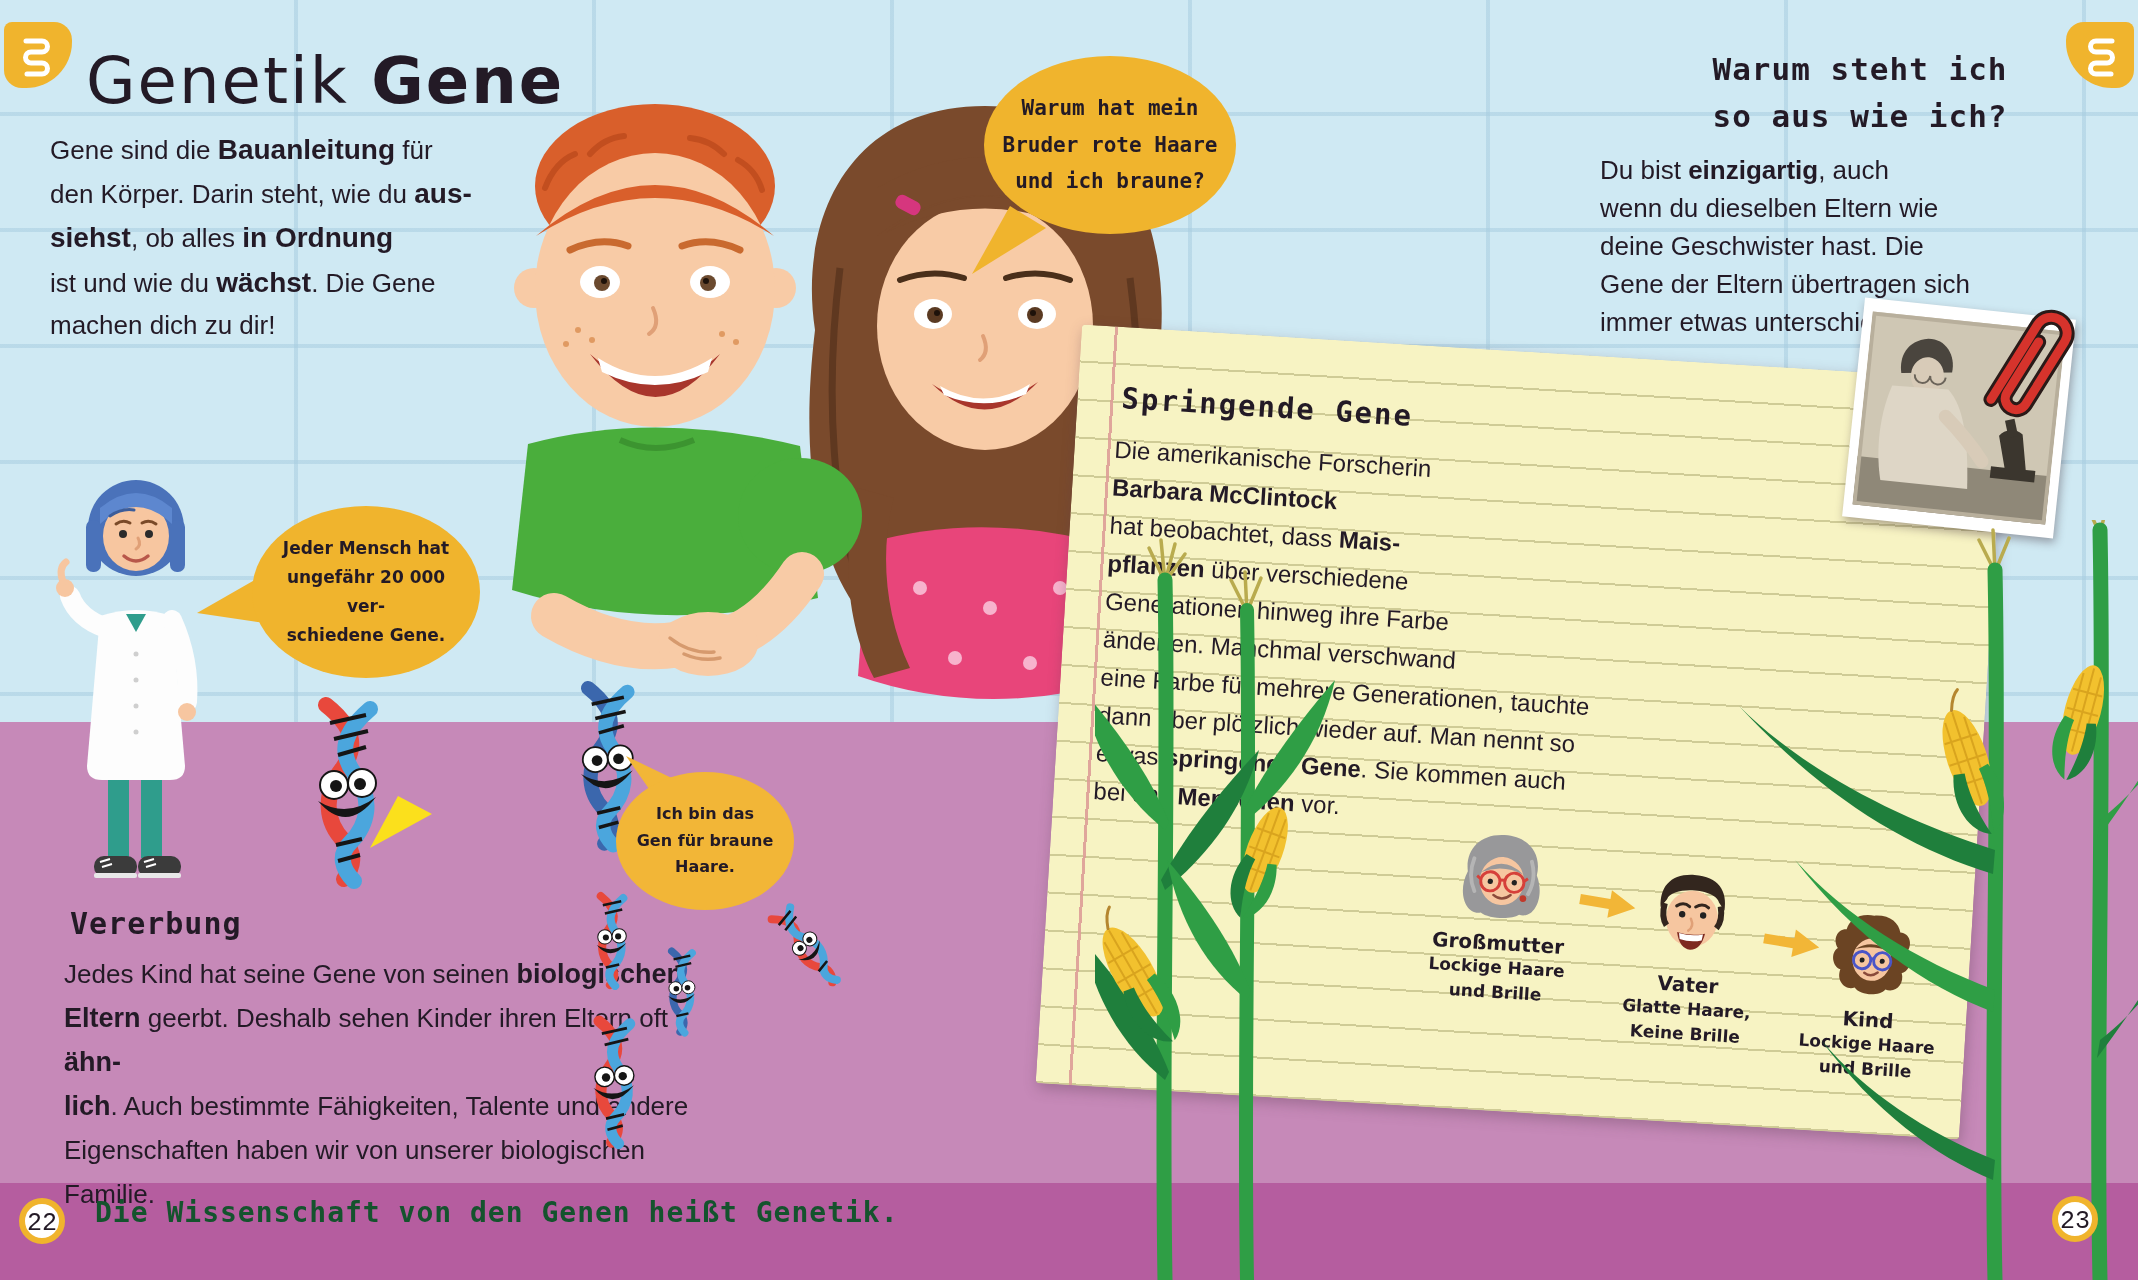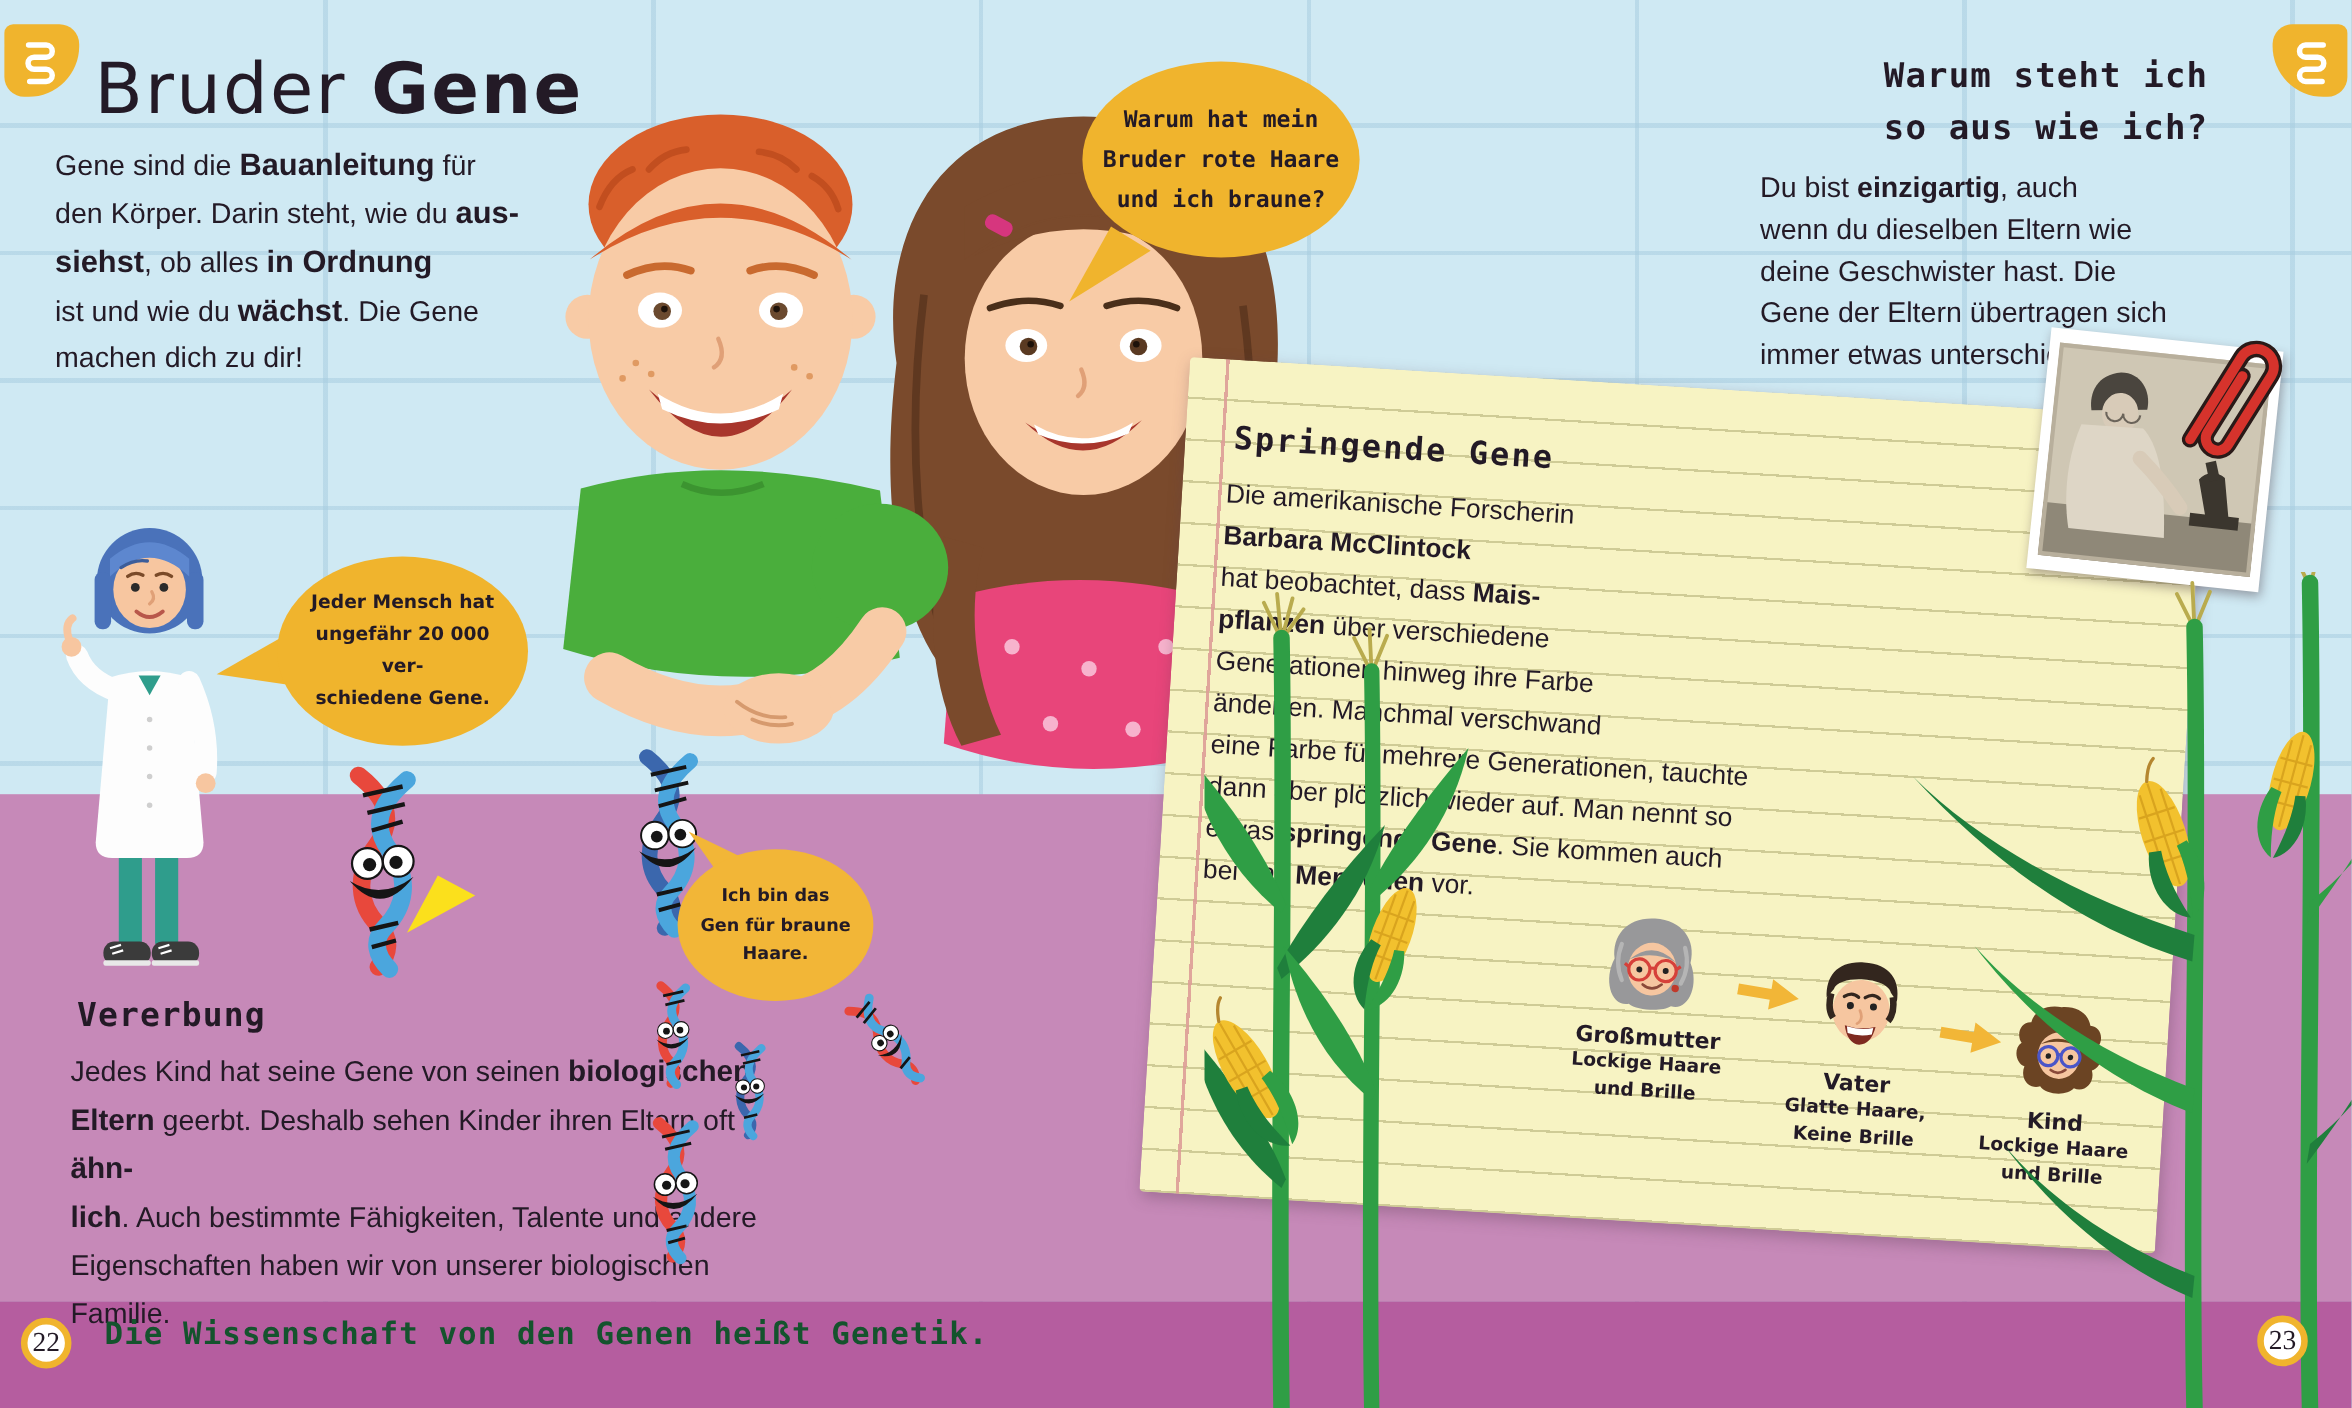--- a/index.html
+++ b/index.html
@@ -66,22 +66,22 @@
   .gen-item{width:170px;text-align:center;z-index:11}
   .gen-name{font-size:20px;margin-top:4px}
   .gen-desc{font-size:17px;line-height:1.45}
   .gen-arrow{z-index:11}
 
   #photo{left:1853px;top:308px;width:212px;height:220px;background:#fff;padding:9px;
          transform:rotate(6deg);z-index:12;box-shadow:2px 4px 10px rgba(60,40,50,.4)}
   #paperclip{left:1988px;top:296px;z-index:13;transform:rotate(32deg)}
 
   .page-circle{width:46px;height:46px;border-radius:50%;background:#fff;border:6px solid var(--bubble_deep,#f0b42d);
-     display:flex;align-items:center;justify-content:center;font-size:25px;z-index:30;
-     font-family:Liberation Serif, serif}
+     display:flex;align-items:flex-end;justify-content:center;font-size:25px;z-index:30;
+     font-family:Liberation Mono, monospace}
   #page-22{left:19px;top:1198px}
   #page-23{left:2052px;top:1196px}
   #footer-text{left:95px;top:1196px;z-index:30;font-size:28px;letter-spacing:1px;color:#14532d}
 
   svg{display:block}
 </style>
 </head>
 <body>
 
 <div id="stage">
@@ -95,21 +95,21 @@
       <path d="M10,9 h16 a5.5,5.5 0 0 1 0,11 h-11 a5.5,5.5 0 0 0 0,11 h11 a5.5,5.5 0 0 1 0,11 h-15" fill="none" stroke="#fff" stroke-width="5" stroke-linecap="round"></path>
     </svg>
   </div>
   <div id="tab-right" class="abs corner-tab">
     <svg width="44" height="46" viewBox="0 0 44 46">
       <path d="M34,9 h-16 a5.5,5.5 0 0 0 0,11 h11 a5.5,5.5 0 0 1 0,11 h-11 a5.5,5.5 0 0 0 0,11 h15" fill="none" stroke="#fff" stroke-width="5" stroke-linecap="round"></path>
     </svg>
   </div>
 
   <div id="title" class="abs">
-    <span class="light">Bruder </span><span class="bold">Gene</span>
+    <span class="light">Genetik </span><span class="bold">Gene</span>
   </div>
   <div id="intro" class="abs center prelh"><span>Gene sind die </span><b>Bauanleitung</b><span> für
 den Körper. Darin steht, wie du </span><b>aus-
 siehst</b><span>, ob alles </span><b>in Ordnung</b><span>
 ist und wie du </span><b>wächst</b><span>. Die Gene
 machen dich zu dir!</span></div>
 
   <svg class="abs" style="left:48px;top:468px;z-index:6" width="160" height="430" viewBox="0 0 160 430">
     <path d="M58,160 Q30,150 22,128" stroke="#fdfdfd" stroke-width="20" stroke-linecap="round" fill="none"></path>
     <circle cx="17" cy="120" r="9" fill="#f7c6a0"></circle>

